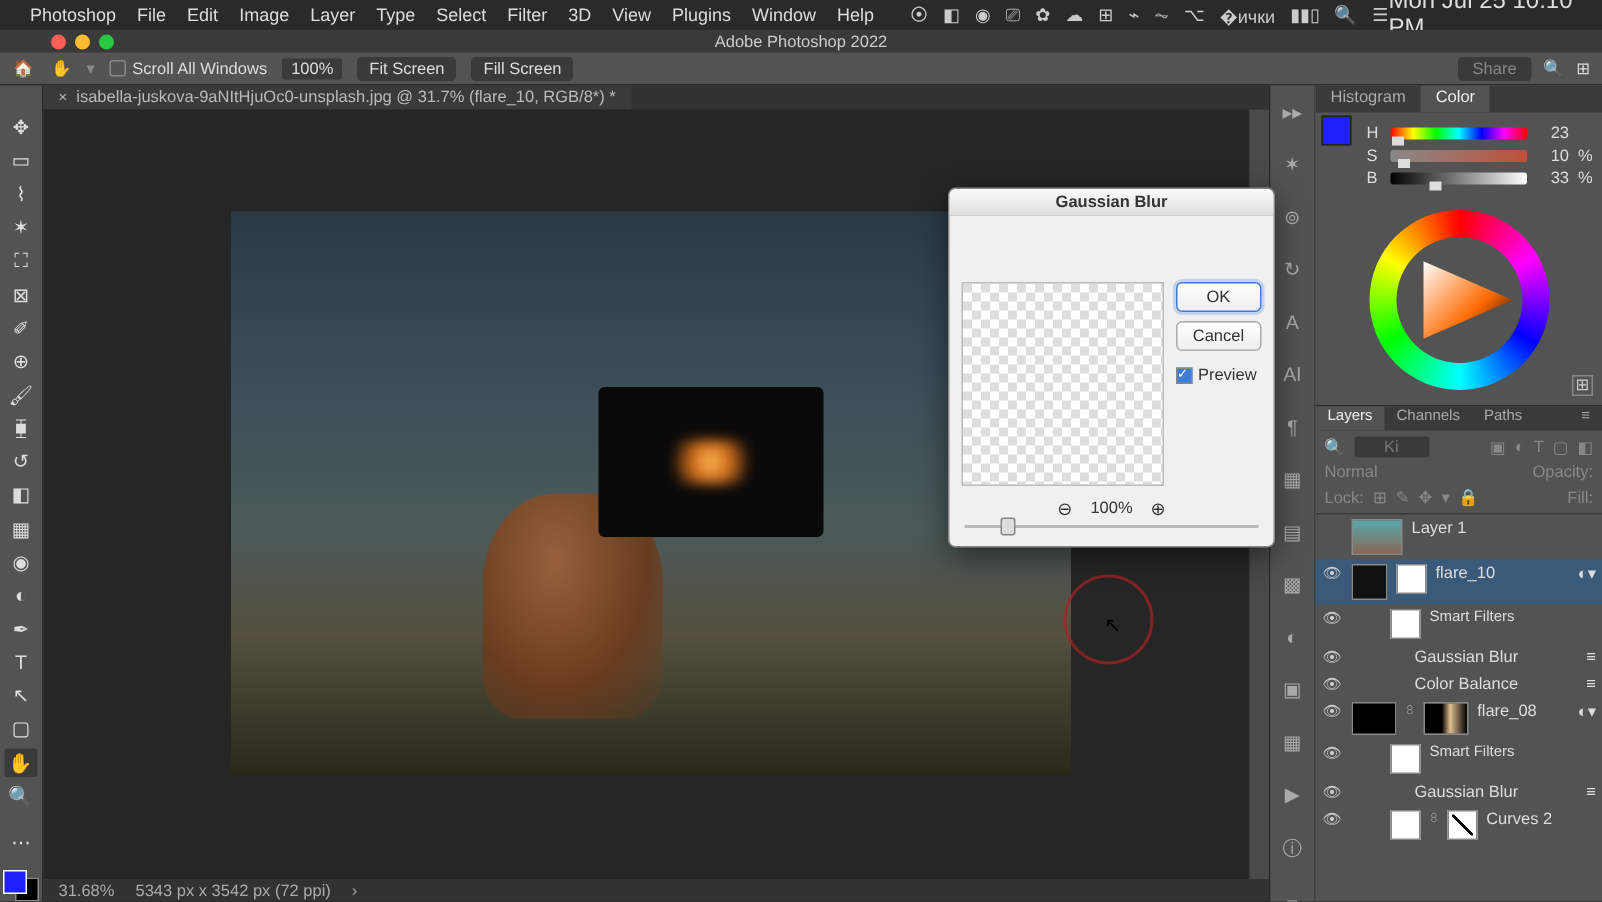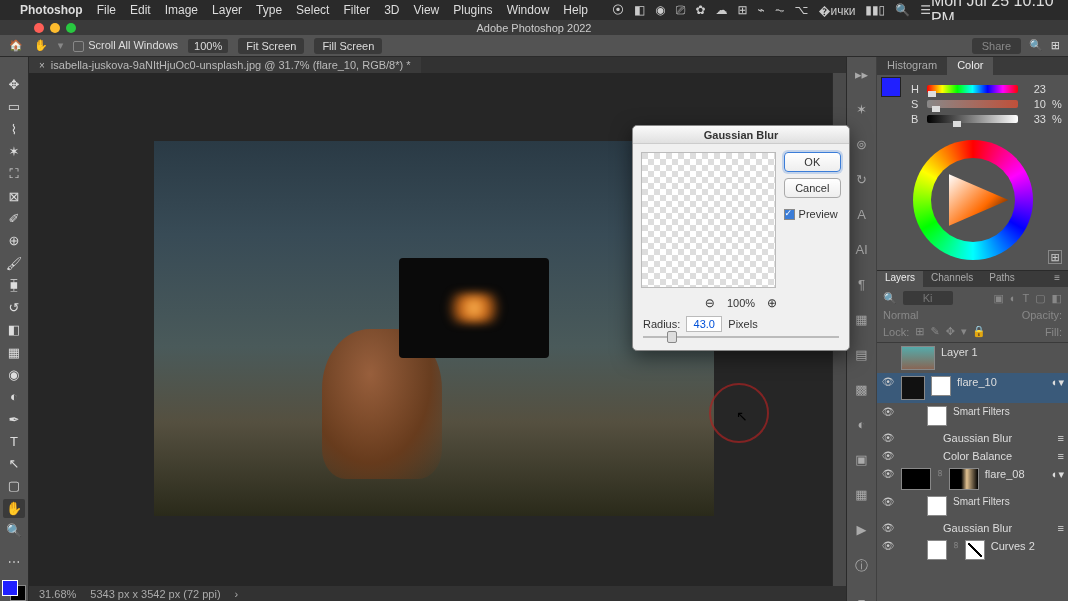--- a/index.html
+++ b/index.html
@@ -105,42 +105,42 @@
 .layer-row .thumb.tcurve::before { content: ""; position: absolute; inset: 2px; background: linear-gradient(45deg, transparent 45%, #000 46%, #000 54%, transparent 55%); }
 .layer-row .link { font-size: 9px; color: #aaa; }
 .sf-head { font-size: 10px; color: #ddd; }
 
 
 .vdock { position: absolute; top: 73px; right: 222px; width: 14px; bottom: 15px; background: #4a4a4a; border-left: 1px solid #2a2a2a; }
 
 
 .dialog { position: absolute; top: 125px; left: 632px; width: 218px; background: #f0f0f0; border: 1px solid #888; border-radius: 5px; box-shadow: 0 6px 20px rgba(0,0,0,0.5); z-index: 40; color: #333; }
 .dialog .dtitle { height: 18px; background: linear-gradient(#fafafa,#e0e0e0); text-align: center; font-weight: 600; font-size: 11px; line-height: 18px; border-bottom: 1px solid #ccc; border-radius: 5px 5px 0 0; }
-.dialog .dbody { padding: 8px; display: flex; gap: 8px; }
+.dialog .dbody { padding: 8px; display: flex; gap: 8px; margin-top: 36px; }
 .dialog .preview { width: 136px; height: 136px; background-image: repeating-conic-gradient(#fff 0 25%, #ddd 0 50%); background-size: 12px 12px; border: 1px solid #bbb; }
 .dialog .dbtns { display: flex; flex-direction: column; gap: 6px; width: 58px; }
 .dialog .dbtn { height: 20px; border: 1px solid #aaa; border-radius: 4px; background: linear-gradient(#fff,#eee); text-align: center; line-height: 18px; font-size: 11px; cursor: pointer; }
 .dialog .dbtn.primary { border-color: #3b7dd8; box-shadow: 0 0 0 2px rgba(59,125,216,.25); }
 .dialog .dcb { display: flex; align-items: center; gap: 4px; font-size: 11px; margin-top: 4px; }
 .dialog .dcb .box { width: 11px; height: 11px; border: 1px solid #888; background: #3b7dd8; position: relative; }
 .dialog .dcb .box::before { content: "✓"; color: #fff; font-size: 9px; position: absolute; top: -2px; left: 0; }
 .dialog .zoomrow { display: flex; align-items: center; justify-content: center; gap: 12px; padding: 0 8px 4px; font-size: 11px; }
 .dialog .zoomrow .z { font-size: 12px; cursor: pointer; }
 .dialog .radiusrow { display: flex; align-items: center; gap: 6px; padding: 2px 10px 4px; font-size: 11px; }
 .dialog .radiusrow .rval { width: 36px; background: #fff; border: 1px solid #bbb; padding: 1px 3px; color: #0050d8; text-align: center; }
 .dialog .slider { height: 14px; padding: 0 10px 10px; }
 .dialog .slider .strack { height: 2px; background: #bbb; position: relative; }
 .dialog .slider .sthumb { position: absolute; top: -5px; left: 12%; width: 10px; height: 12px; background: #ddd; border: 1px solid #888; border-radius: 2px; }
 </style>
 </head>
 <body>
 
 <div class="menubar">
   <span class="apple"></span>
-  <span class="menu-item" style="font-weight:700">Photoshop</span>
+  <span class="menu-item" style="font-weight:400">Photoshop</span>
   <span class="menu-item">File</span>
   <span class="menu-item">Edit</span>
   <span class="menu-item">Image</span>
   <span class="menu-item">Layer</span>
   <span class="menu-item">Type</span>
   <span class="menu-item">Select</span>
   <span class="menu-item">Filter</span>
   <span class="menu-item">3D</span>
   <span class="menu-item">View</span>
   <span class="menu-item">Plugins</span>
@@ -417,23 +417,18 @@
         <span class="box"></span>
         <span>Preview</span>
       </div>
     </div>
   </div>
   <div class="zoomrow">
     <span class="z">⊖</span>
     <span>100%</span>
     <span class="z">⊕</span>
   </div>
-  <div class="radiusrow">
-    <span>Radius:</span>
-    <span class="rval">43.0</span>
-    <span>Pixels</span>
-  </div>
   <div class="slider">
     <div class="strack">
         <div class="sthumb"></div>
       </div>
   </div>
 </div>
 
 </body></html>

